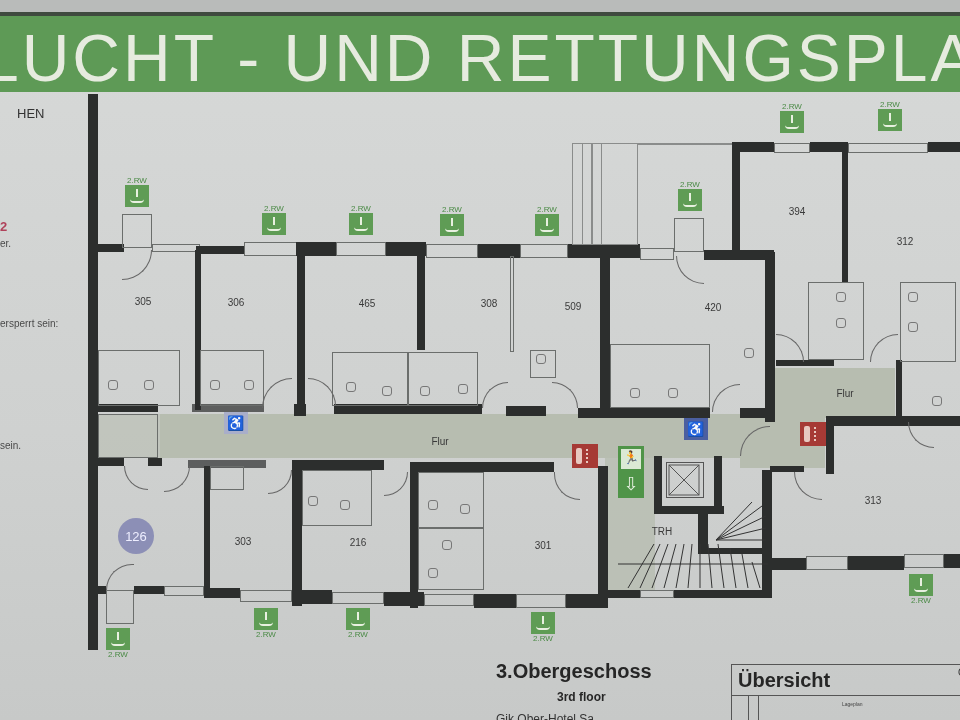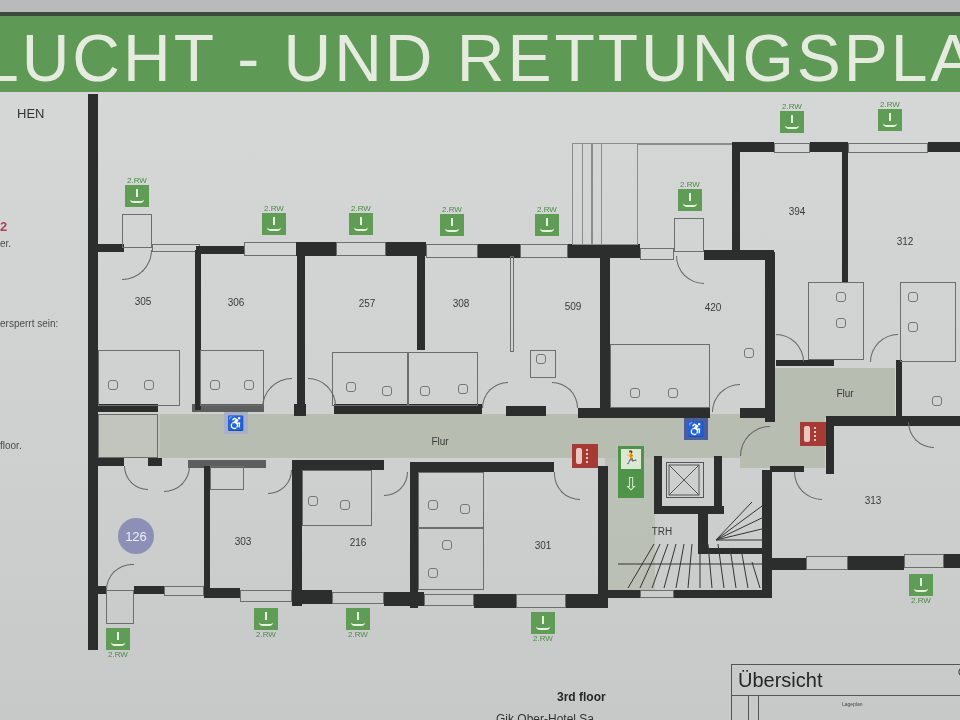--- a/index.html
+++ b/index.html
@@ -32,21 +32,21 @@
   .exit-sign .arrow{position:absolute;left:5px;top:28px;width:16px;height:20px;color:#e6f0e0;font-size:18px;line-height:20px;text-align:center;}
   .wheel{position:absolute;width:24px;height:22px;background:#4b5fa0;color:#e0e6ff;font-size:14px;line-height:22px;text-align:center;}
   .wheel.faded{background:#a9aec9;}
   .lift{position:absolute;left:666px;top:462px;width:38px;height:36px;border:1px solid #555;box-sizing:border-box;overflow:hidden;}
   .lift svg{position:absolute;left:0;top:0;}
   .stairs{position:absolute;left:618px;top:540px;width:150px;height:52px;overflow:hidden;}
   .footer-title{position:absolute;left:496px;top:660px;font-size:20px;font-weight:bold;color:#262626;white-space:nowrap;}
   .footer-sub{position:absolute;left:557px;top:690px;font-size:12px;font-weight:bold;color:#262626;white-space:nowrap;}
   .footer-cut{position:absolute;left:496px;top:712px;font-size:12px;color:#333;white-space:nowrap;}
   .overview{position:absolute;left:731px;top:664px;width:240px;height:70px;border:1px solid #555;box-sizing:border-box;}
-  .overview-title{position:absolute;left:6px;top:4px;font-size:20px;font-weight:normal;color:#262626;}
+  .overview-title{position:absolute;left:6px;top:4px;font-size:20px;font-weight:bold;color:#262626;}
   .overview-right{position:absolute;left:210px;top:2px;font-size:10px;color:#333;margin-left:16px;}
   .overview-line{position:absolute;left:0;top:30px;width:240px;height:1px;background:#555;}
   .overview-col1{position:absolute;left:16px;top:31px;width:1px;height:40px;background:#555;}
   .overview-col2{position:absolute;left:26px;top:31px;width:1px;height:40px;background:#555;}
   .overview-small{position:absolute;left:110px;top:36px;font-size:5px;color:#444;}
   .fixture{position:absolute;border:1px solid #777;border-radius:3px;width:10px;height:10px;box-sizing:border-box;}
   .door-arc{position:absolute;border:1px solid #666;box-sizing:border-box;}
 </style>
 </head>
 <body>
@@ -56,21 +56,21 @@
   <div class="frame-line"></div>
 
   <div class="banner">
     <span class="banner-title">LUCHT - UND RETTUNGSPLAN</span>
   </div>
 
   <div class="legend-text legend-head" style="left:0;top:106px;">HEN</div>
   <div class="legend-text legend-red" style="left:0;top:219px;">2</div>
   <div class="legend-text" style="left:0;top:238px;">er.</div>
   <div class="legend-text" style="left:0;top:318px;">ersperrt sein:</div>
-  <div class="legend-text" style="left:0;top:440px;">floor.</div>
+  <div class="legend-text" style="left:0;top:440px;">sein.</div>
 
   <div class="plan">
 
     <div class="flur" style="left:160px;top:414px;width:610px;height:44px;"></div>
     <div class="flur" style="left:96px;top:414px;width:64px;height:44px;opacity:0.6;"></div>
     <div class="flur" style="left:775px;top:368px;width:120px;height:50px;"></div>
     <div class="flur" style="left:740px;top:418px;width:85px;height:50px;"></div>
     <div class="flur" style="left:605px;top:458px;width:50px;height:132px;opacity:0.8;"></div>
 
     <div class="wall" style="left:88px;top:94px;width:10px;height:556px;"></div>
@@ -253,22 +253,22 @@
         <line x1="4" y1="40" x2="50" y2="6"></line>
           <line x1="4" y1="40" x2="54" y2="16"></line>
           <line x1="4" y1="40" x2="54" y2="28"></line>
         <line x1="4" y1="40" x2="54" y2="40"></line>
           <line x1="4" y1="40" x2="40" y2="2"></line>
       </g>
     </svg>
 
     <span class="room-label" style="left:143px;top:301px;">305</span>
     <span class="room-label" style="left:236px;top:302px;">306</span>
-    <span class="room-label" style="left:367px;top:303px;">257</span>
-    <span class="room-label" style="left:461px;top:303px;">308</span>
+    <span class="room-label" style="left:367px;top:303px;">465</span>
+    <span class="room-label" style="left:489px;top:303px;">308</span>
     <span class="room-label" style="left:573px;top:306px;">509</span>
     <span class="room-label" style="left:713px;top:307px;">420</span>
     <span class="room-label" style="left:797px;top:211px;">394</span>
     <span class="room-label" style="left:905px;top:219px;margin-top:22px;">312</span>
     <span class="room-label" style="left:873px;top:500px;">313</span>
     <div class="badge-304">126</div>
     <span class="room-label" style="left:243px;top:541px;">303</span>
     <span class="room-label" style="left:358px;top:542px;">216</span>
     <span class="room-label" style="left:543px;top:545px;">301</span>
     <span class="room-label" style="left:440px;top:441px;">Flur</span>
@@ -332,20 +332,21 @@
     <div class="fire-ext" style="left:572px;top:444px;"></div>
     <div class="fire-ext" style="left:800px;top:422px;"></div>
     <div class="exit-sign">
       <span class="man"></span>
       <span class="arrow">⇩</span>
     </div>
     <div class="wheel" style="left:684px;top:418px;">♿</div>
     <div class="wheel faded" style="left:224px;top:412px;">♿</div>
   </div>
 
+  <div class="footer-title">3.Obergeschoss</div>
   <div class="footer-sub">3rd floor</div>
   <div class="footer-cut">Gik Ober-Hotel Sa...</div>
 
   <div class="overview">
     <div class="overview-title">Übersicht</div>
     <div class="overview-right">Ov</div>
     <div class="overview-line"></div>
     <div class="overview-col1"></div>
     <div class="overview-col2"></div>
     <div class="overview-small">Lageplan</div>

